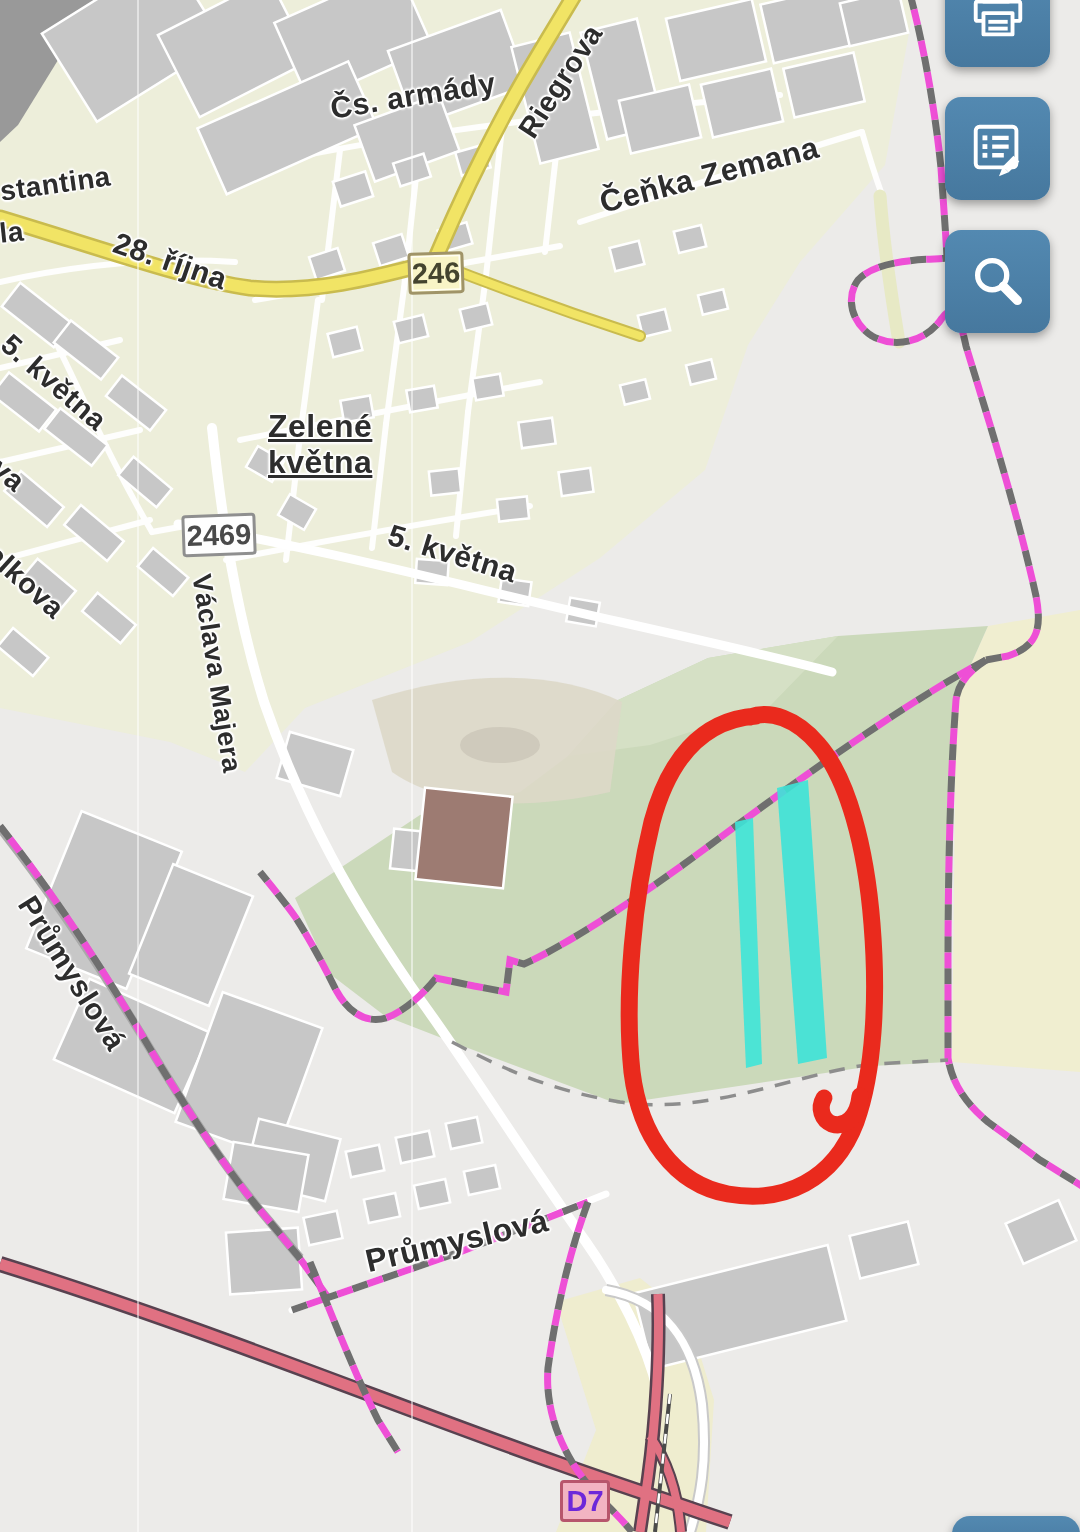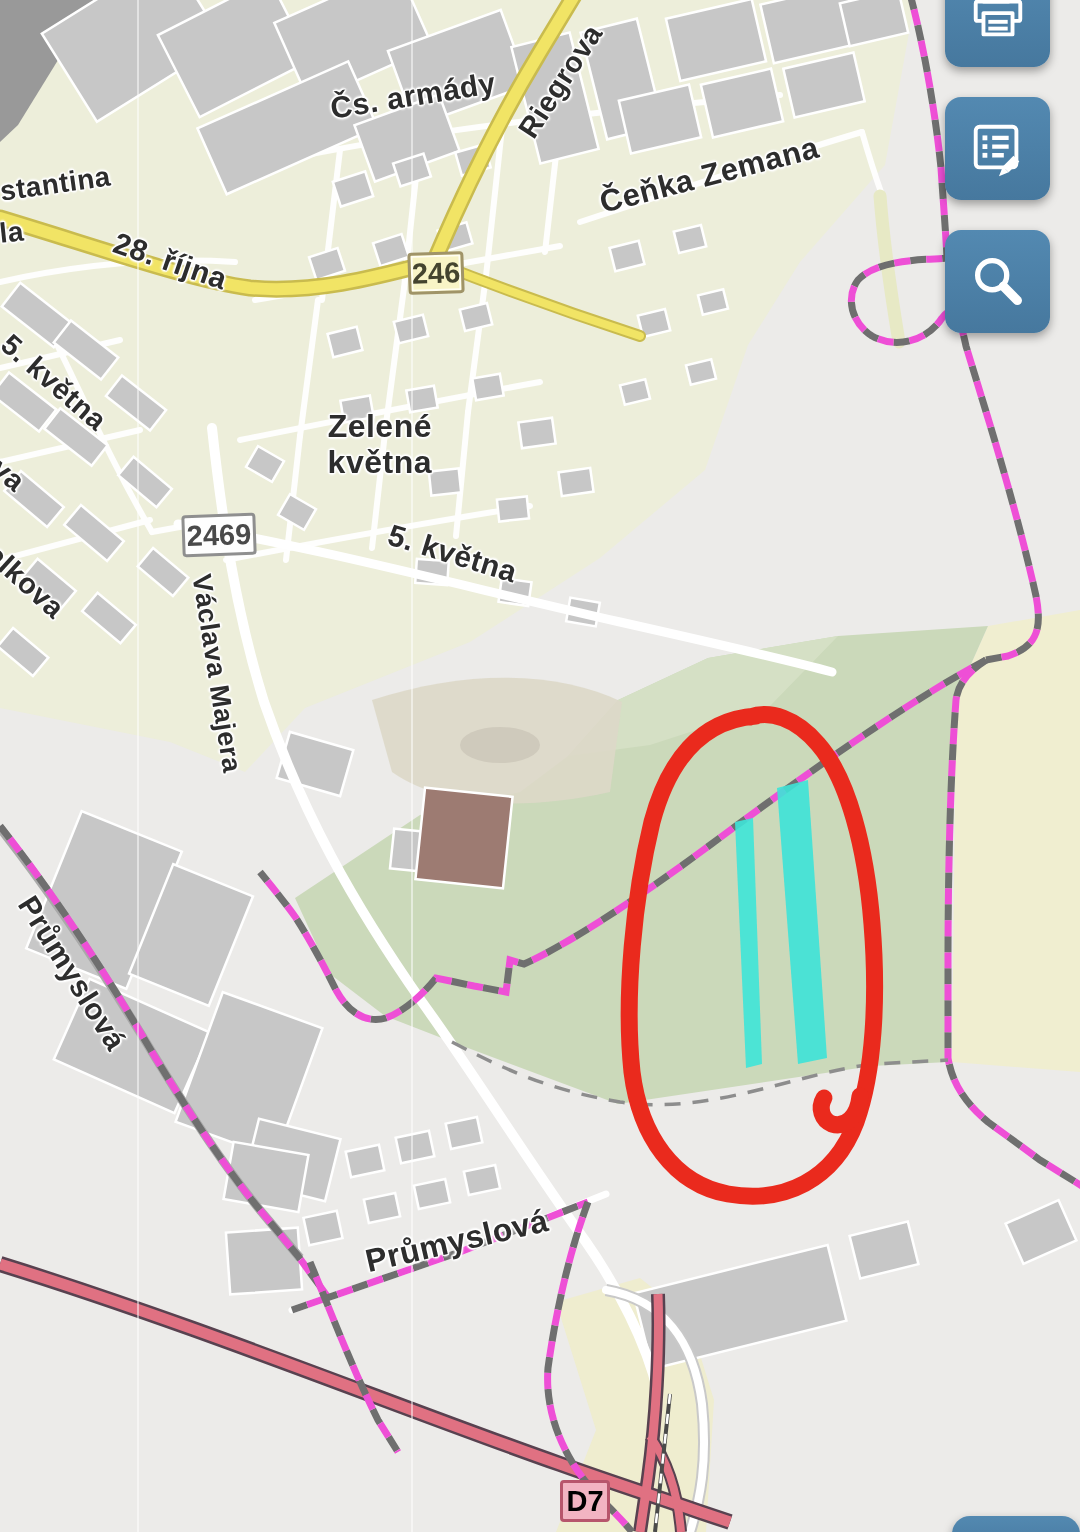--- a/index.html
+++ b/index.html
@@ -14,36 +14,36 @@
                 -1px -1px 0 #fff,1px 1px 0 #fff,1px -1px 0 #fff,-1px 1px 0 #fff;}
   .lbl-stantina{left:-2px;top:176px;font-size:28px;transform:rotate(-8deg);}
   .lbl-la{left:-2px;top:218px;font-size:28px;transform:rotate(-6deg);}
   .lbl-28rijna{left:120px;top:226px;font-size:30px;transform:rotate(19deg);}
   .lbl-csarmady{left:328px;top:92px;font-size:30px;transform:rotate(-9deg);}
   .lbl-riegrova{left:512px;top:126px;font-size:29px;transform:rotate(-57deg);}
   .lbl-cenka{left:596px;top:186px;font-size:31px;transform:rotate(-14.5deg);}
   .lbl-kvetna-w{left:16px;top:328px;font-size:29px;transform:rotate(41deg);}
   .lbl-ova{left:-8px;top:440px;font-size:29px;transform:rotate(40deg);}
   .lbl-balkova{left:-12px;top:526px;font-size:29px;transform:rotate(42deg);}
-  .lbl-zelene{left:268px;top:408px;width:164px;text-align:right;font-size:32px;line-height:36px;}
+  .lbl-zelene{left:268px;top:408px;width:164px;text-align:left;font-size:32px;line-height:36px;text-decoration:underline;}
   .lbl-kvetna-r{left:394px;top:518px;font-size:30px;transform:rotate(17deg);}
   .lbl-vaclava{left:216px;top:572px;font-size:27px;transform:rotate(81deg);}
   .lbl-prumyslova-w{left:40px;top:890px;font-size:30px;transform:rotate(58deg);}
   .lbl-prumyslova-s{left:362px;top:1244px;font-size:32px;transform:rotate(-13deg);}
 
   
   .badge{position:absolute;display:flex;align-items:center;justify-content:center;
          font-weight:700;box-sizing:border-box;border-radius:4px;}
   .badge-246{left:408px;top:252px;width:56px;height:42px;background:#f8f4c6;
              border:3px solid #a09468;color:#44442f;font-size:29px;transform:rotate(-2deg);
              box-shadow:inset 0 0 0 2px #fffef2;}
   .badge-2469{left:182px;top:514px;width:74px;height:42px;background:#fefefe;
               border:3px solid #8f8f8f;color:#4a4a4a;font-size:29px;transform:rotate(-2deg);}
   .badge-d7{left:560px;top:1480px;width:50px;height:42px;background:#f2b4c2;
-            border:3px solid #b7566c;color:#000000;font-size:29px;}
+            border:3px solid #b7566c;color:#6d28d9;font-size:29px;}
 
   
   .tool-btn{position:absolute;left:945px;width:105px;height:103px;border:none;border-radius:16px;
     background:linear-gradient(180deg,#5389b1,#46789e);
     box-shadow:0 4px 10px rgba(0,0,0,.35);
     display:flex;align-items:center;justify-content:center;cursor:pointer;padding:0;}
   .btn-print{top:-36px;}
   .btn-notes{top:97px;}
   .btn-search{top:230px;}
   .btn-partial{left:952px;top:1516px;width:128px;height:40px;border-radius:18px;}

